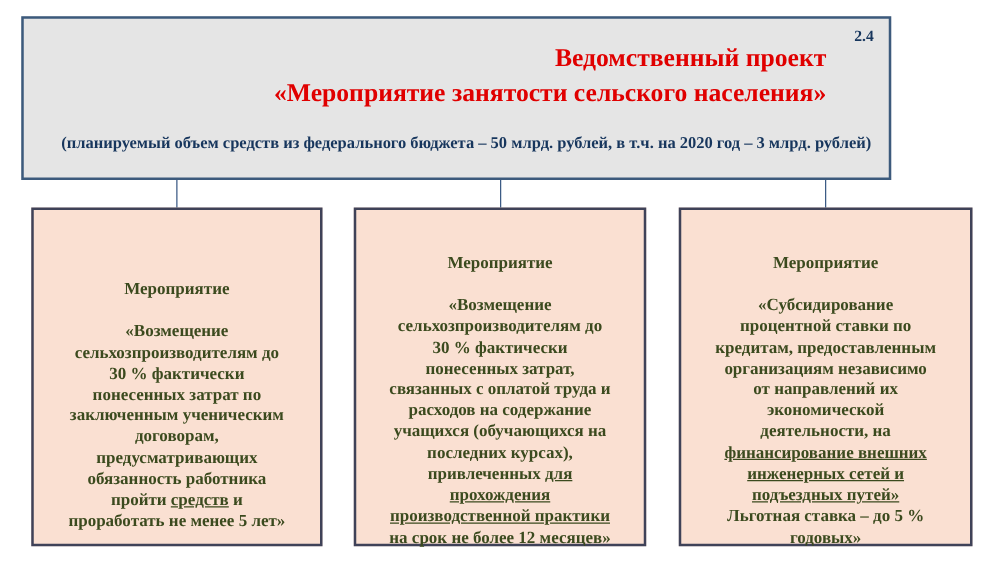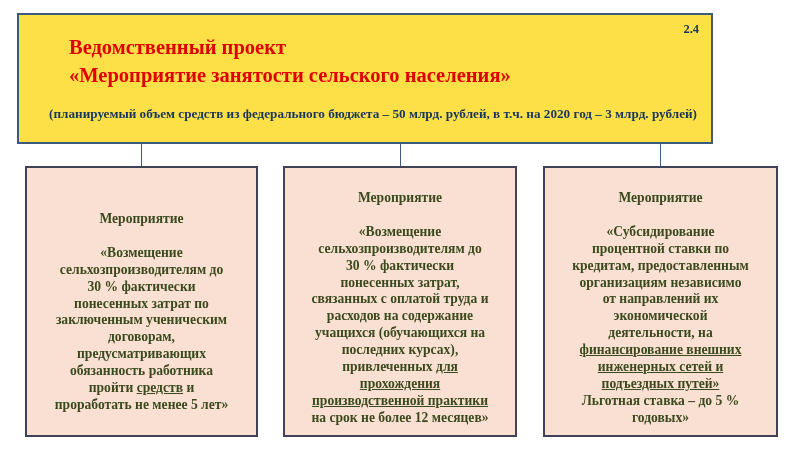--- a/index.html
+++ b/index.html
@@ -40,39 +40,39 @@
   }
 
   
   #header-panel {
     position: absolute;
     left: 17px;
     top: 13px;
     width: 696px;
     height: 131px;
     box-sizing: border-box;
-    background: #fde047;
+    background: #e5e5e5;
     border: 2px solid #3c5a7c;
     padding: 8px 10px 6px 10px;
   }
 
   #slide-number {
     position: absolute;
     right: 12px;
     top: 7px;
     font-size: 12.5px;
     font-weight: bold;
     color: #17365d;
     letter-spacing: 0px;
   }
 
   #header-title {
     margin: 0;
     padding: 10px 40px 0 40px;
-    text-align: left;
+    text-align: right;
     color: #e00000;
     font-weight: bold;
     font-size: 20.5px;
     line-height: 1.38;
   }
   #header-title .line2 {
     display: block;
   }
 
   #header-subtitle {
@@ -90,21 +90,21 @@
   .measure-box {
     position: absolute;
     box-sizing: border-box;
     background: #fae0d2;
     border: 2px solid #3f4258;
     color: #3b4a1e;
     font-weight: bold;
     text-align: center;
   }
   .measure-text {
-    margin: 0;
+    margin: 12px;
     padding: 0;
     line-height: 1.245;
     white-space: pre-line;
   }
   .measure-text u {
     text-decoration: underline;
     text-underline-offset: 1px;
   }
 
   #box-1 {

